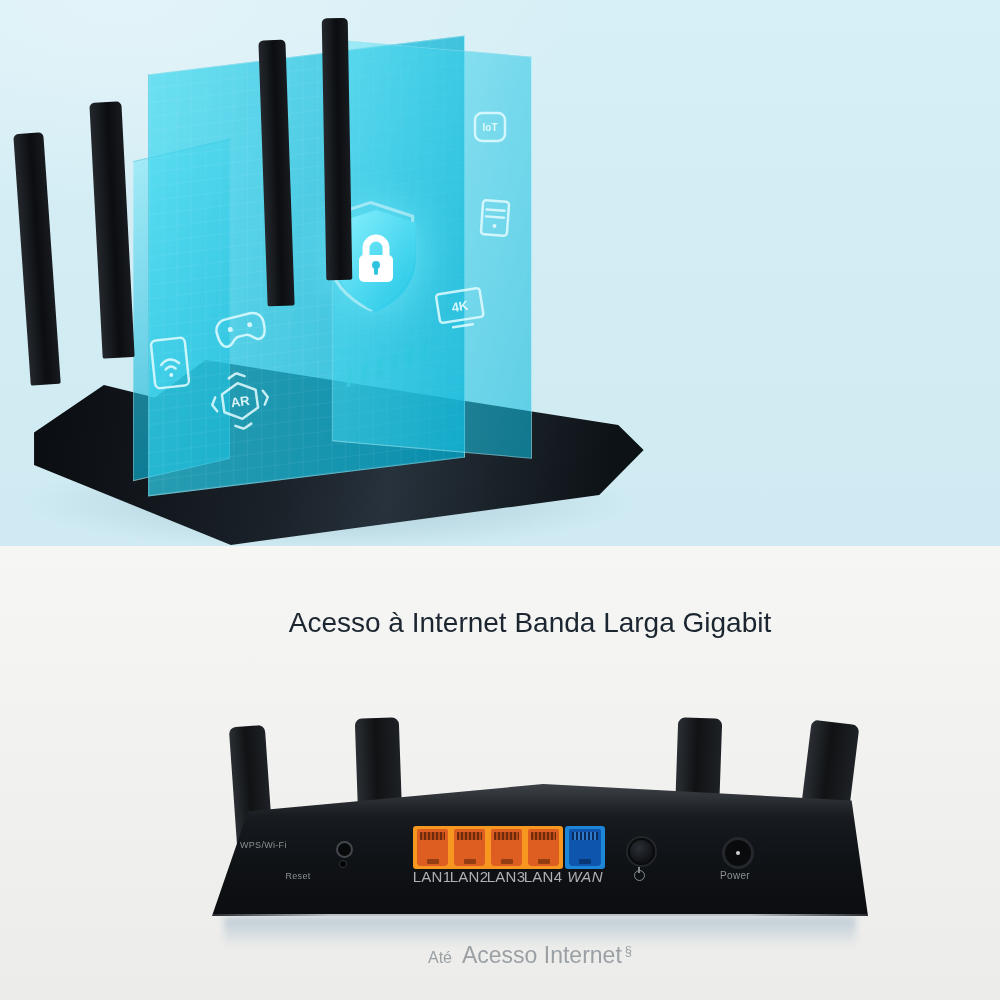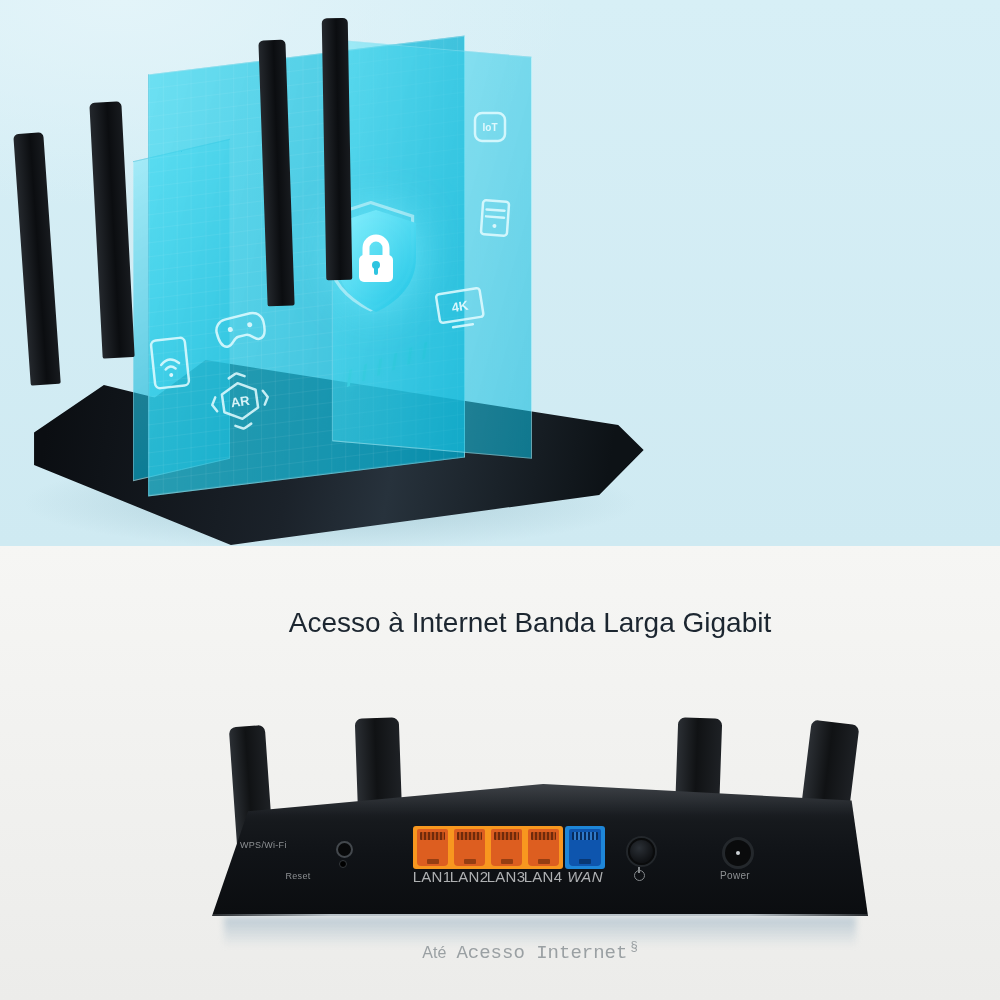--- a/index.html
+++ b/index.html
@@ -99,21 +99,21 @@
   .edge-light{position:absolute;left:32px;top:214px;width:656px;height:2px;z-index:3;border-radius:2px;
         background:linear-gradient(90deg,rgba(205,215,224,.15),rgba(228,238,245,.8) 18% 82%,rgba(205,215,224,.15));}
   .reflection{position:absolute;left:44px;top:217px;width:632px;height:30px;z-index:0;
         background:linear-gradient(180deg,rgba(148,174,192,.55),rgba(148,174,192,0));
         filter:blur(3px);}
 
   .speed-line{position:absolute;left:53%;top:942px;transform:translateX(-50%);
         display:flex;align-items:baseline;white-space:nowrap;}
   .speed-prefix{font-size:16px;color:var(--gray-text,#9aa0a3);margin-right:10px;}
   .speed-value{font-size:35px;font-weight:bold;letter-spacing:-.5px;color:var(--accent-cyan,#00c3da);margin-right:9px;}
-  .speed-suffix{font-size:19px;color:var(--gray-text,#9aa0a3);font-family:Liberation Mono, monospace;}
+  .speed-suffix{font-size:23px;color:var(--gray-text,#9aa0a3);}
   .speed-footnote{font-size:13px;color:var(--gray-text,#9aa0a3);margin-left:3px;transform:translateY(-8px);}
 </style>
 </head>
 <body>
 
 <div class="page">
 
   <section class="hero">
 
     <div class="scene">

